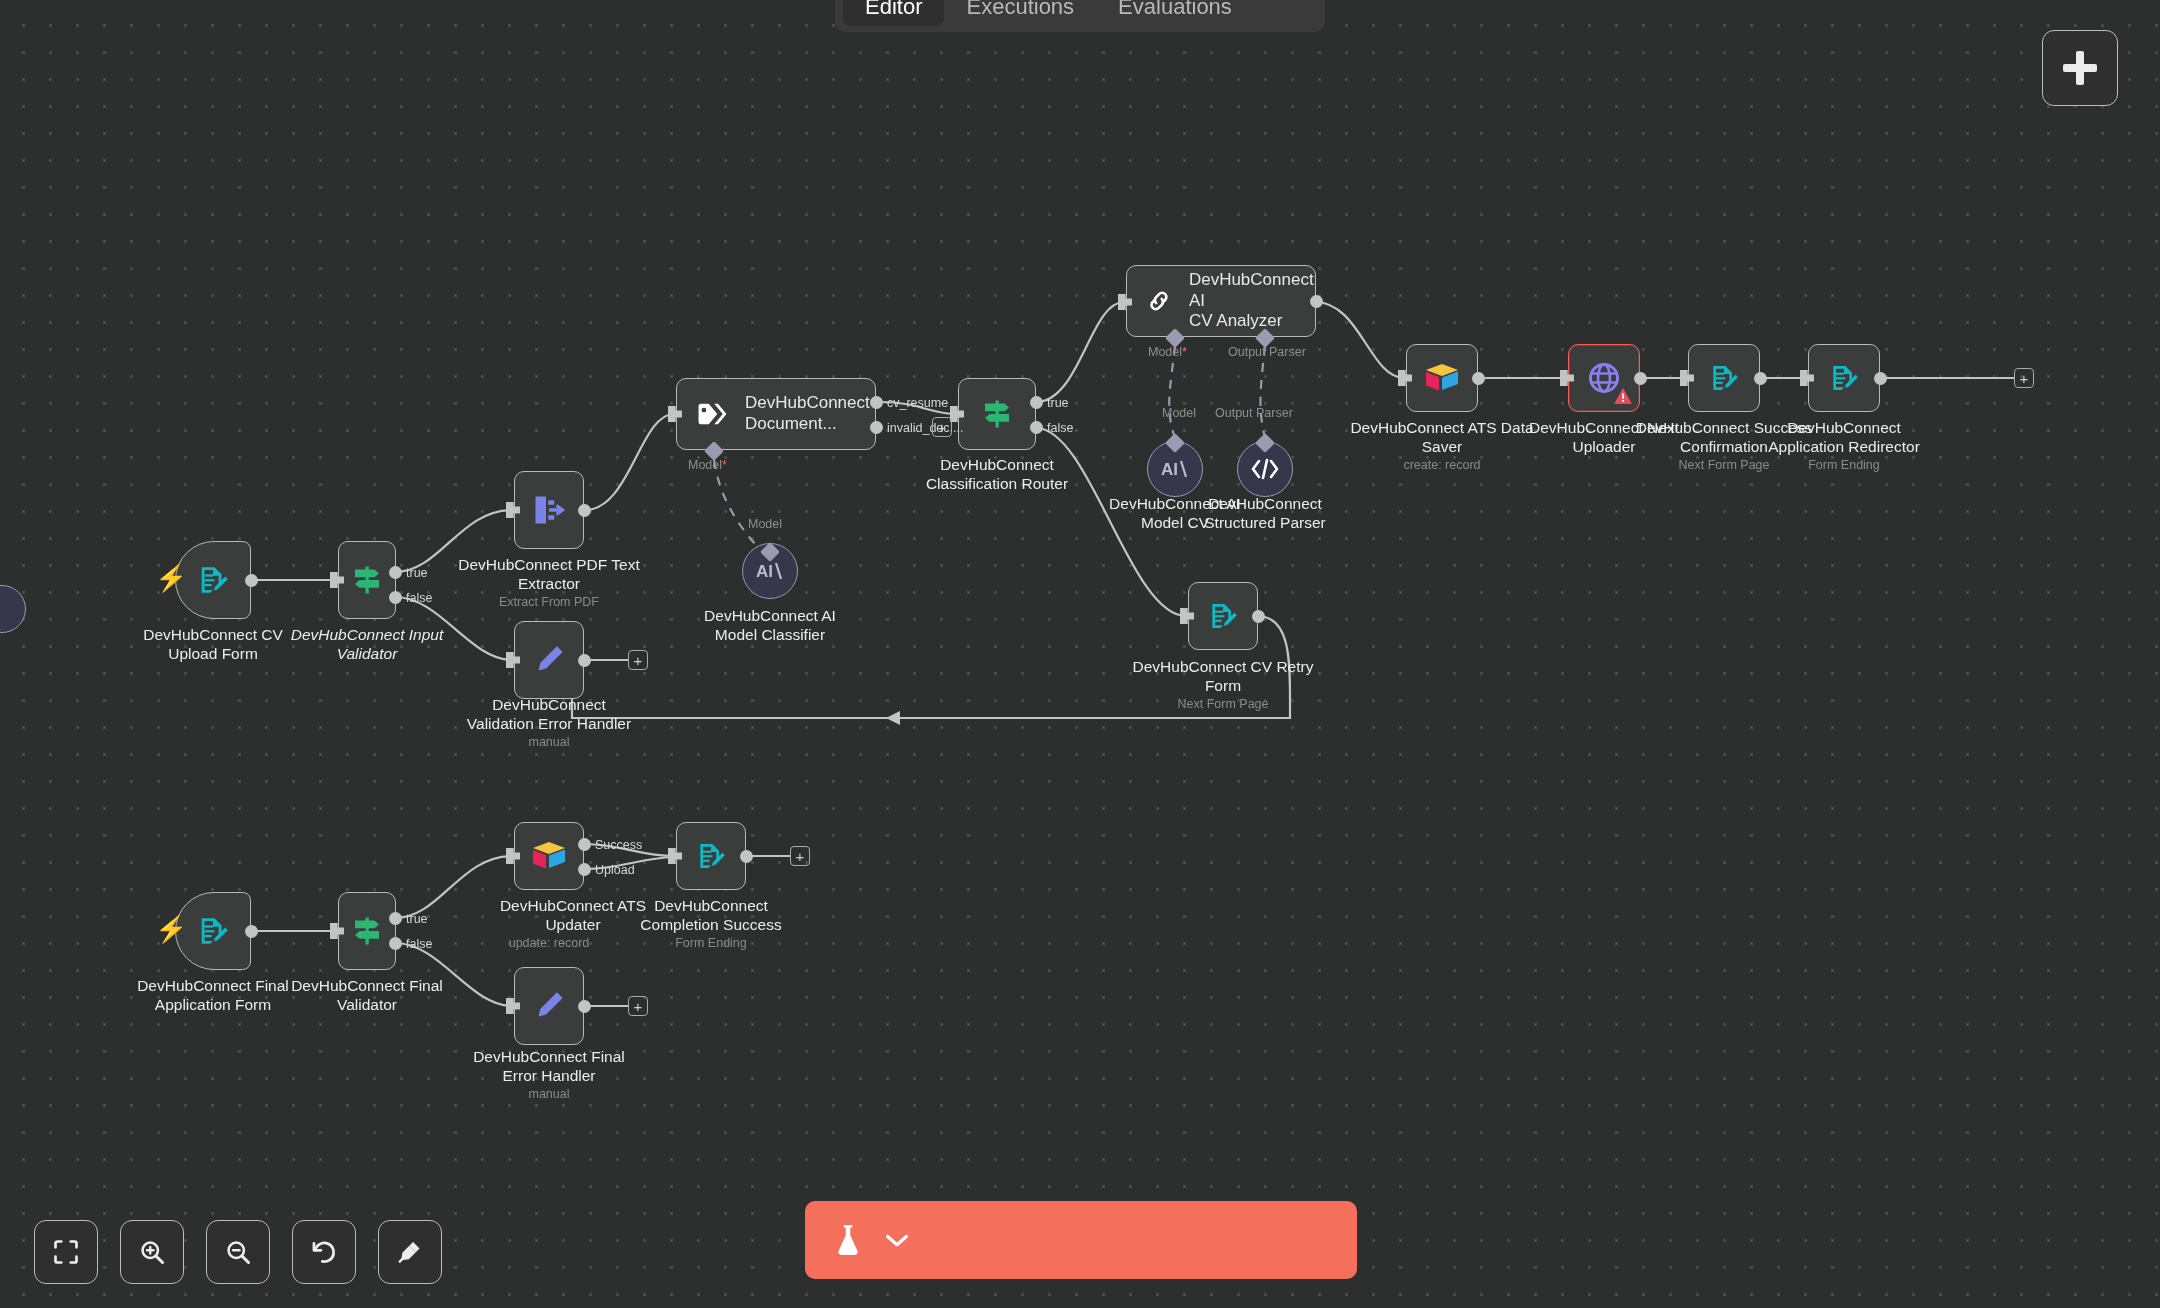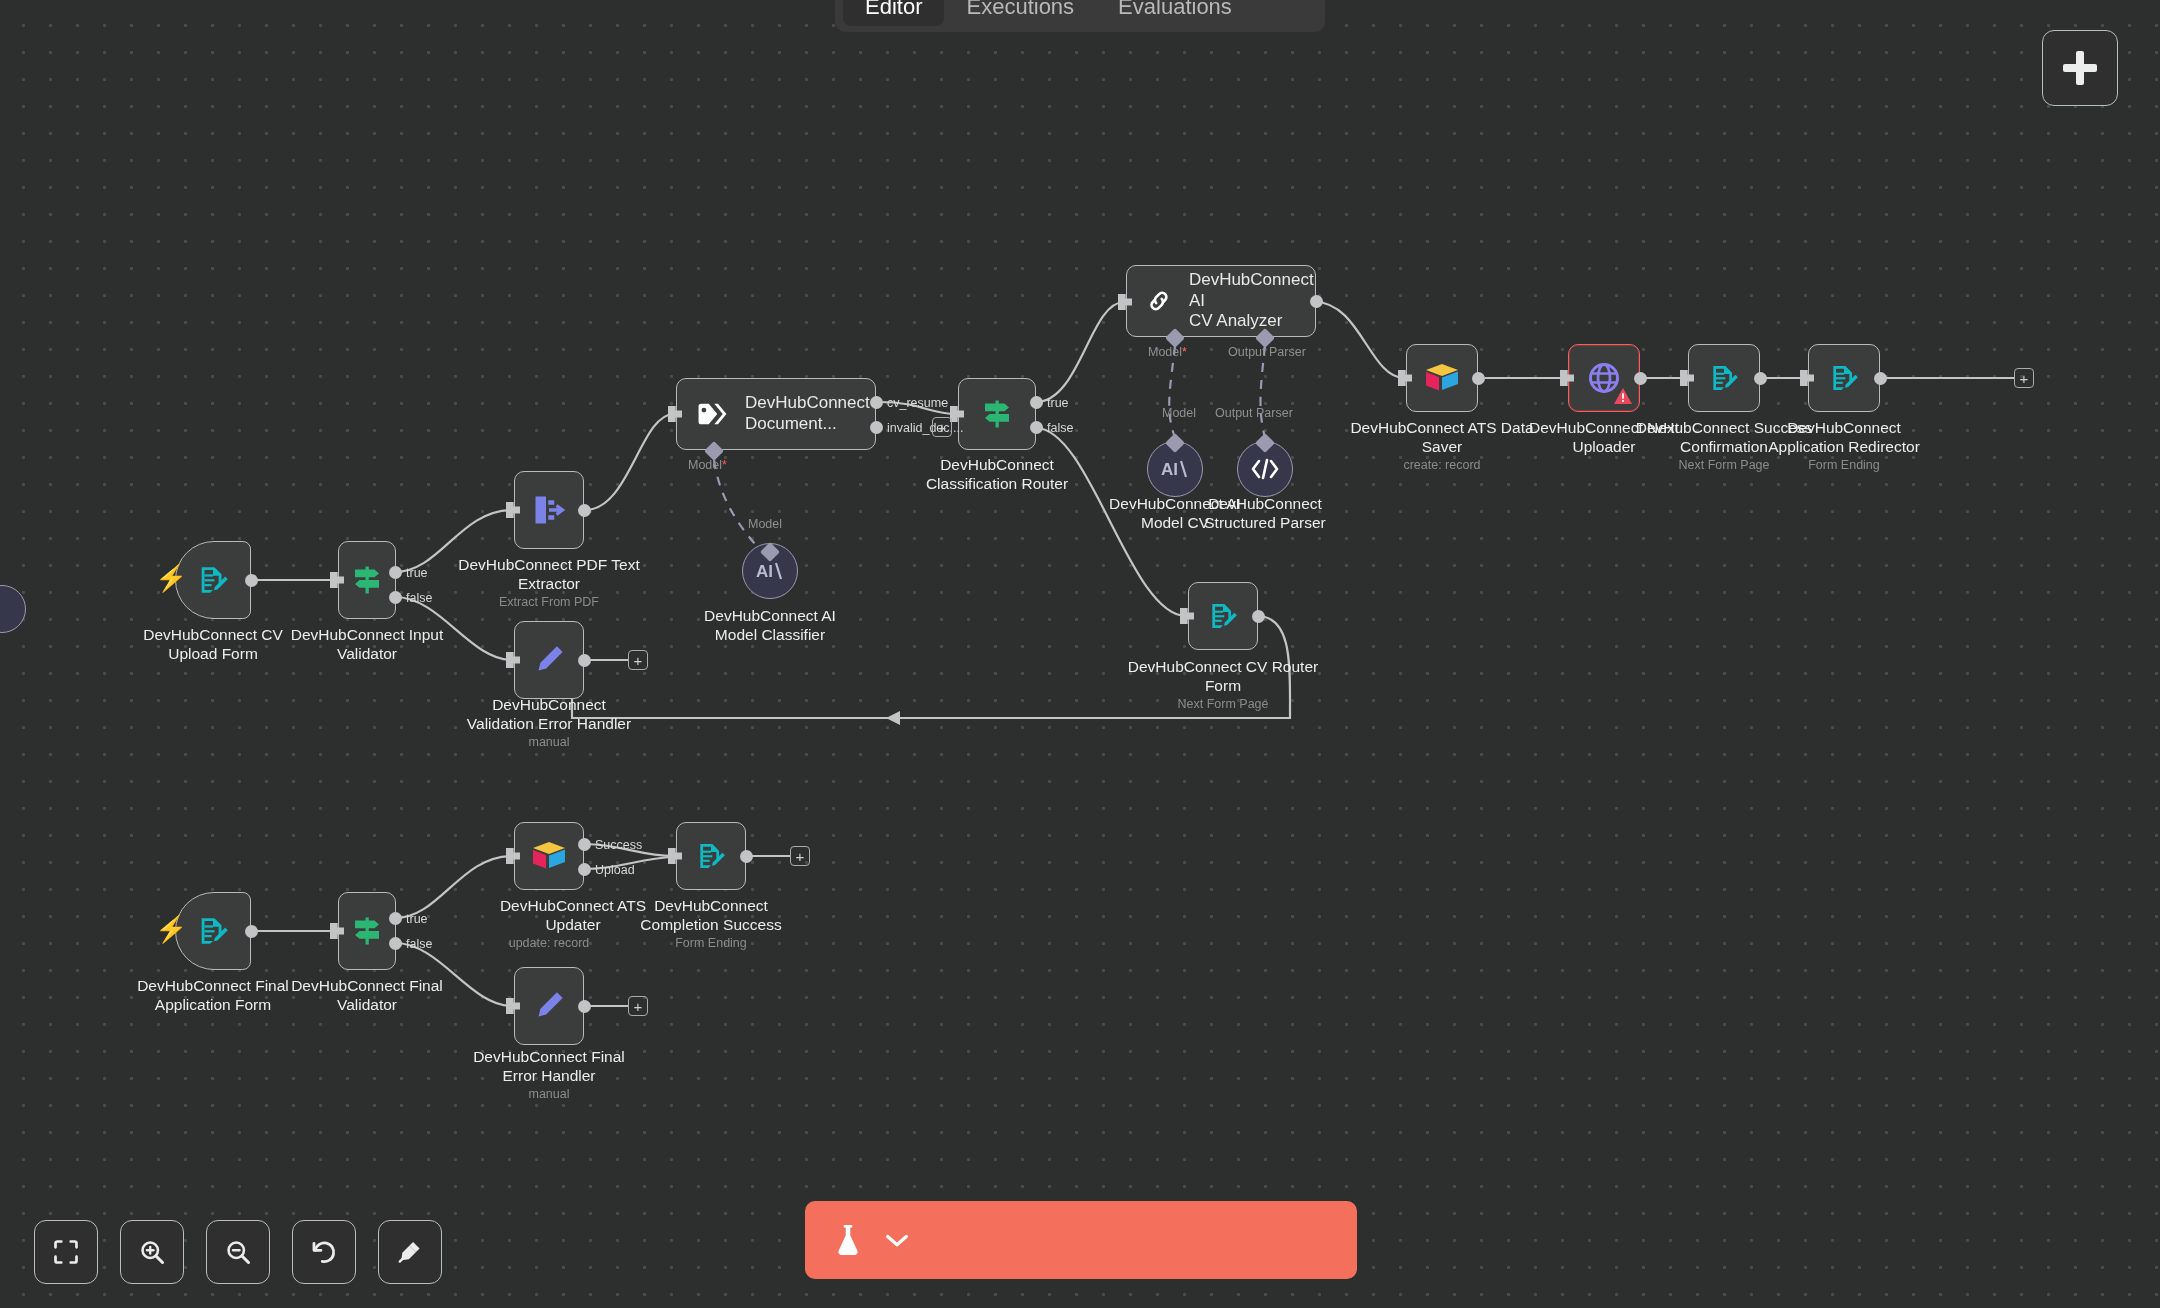--- a/index.html
+++ b/index.html
@@ -248,21 +248,21 @@
       <svg width="36" height="36" viewBox="0 0 24 24">
         <rect x="11" y="3" width="2.2" height="18" fill="#2bb673"></rect>
         <path d="M4 5h13l3 2.6-3 2.6H4z" fill="#2bb673"></path>
         <path d="M20 12H7l-3 2.6 3 2.6h13z" fill="#2bb673"></path>
       </svg>
     </div>
     <div class="dot" style="left:389px; top:566px;"></div>
     <div class="portlabel" style="left:406px; top:566px;">true</div>
     <div class="dot" style="left:389px; top:591px;"></div>
     <div class="portlabel" style="left:406px; top:591px;">false</div>
-    <div class="node-caption" style="left:230px; top:626px; width:274px;">DevHubConnect Input
+    <div class="node-caption" style="left:230px; top:626px; width:274px;font-style:italic;">DevHubConnect Input
 Validator</div>
 
     <div class="inarrow" style="left:506px; top:502px;"></div>
     <div class="node" style="left:514px; top:471px; width:70px; height:78px;">
       <svg width="36" height="36" viewBox="0 0 24 24">
         <path d="M3 3h7v18H3z" fill="#7b83e8"></path>
         <path d="M11.5 5.5h4v3h-4z" fill="#7b83e8"></path>
         <path d="M11.5 15.5h4v3h-4z" fill="#7b83e8"></path>
         <path d="M12 12h7M17 9l4 3-4 3" stroke="#7b83e8" stroke-width="2.2" fill="none"></path>
       </svg>
@@ -431,21 +431,21 @@
     <div class="node" style="left:1188px; top:582px; width:70px; height:68px;">
       <svg width="32" height="32" viewBox="0 0 24 24">
         <path d="M4 3h9l5 5v6.5l-2 2V9h-4V5H6v14h6l-2 2H4z" fill="#0fb9c4"></path>
         <rect x="6" y="8" width="6" height="1.6" fill="#0fb9c4"></rect>
         <rect x="6" y="11.4" width="7" height="1.6" fill="#0fb9c4"></rect>
         <rect x="6" y="14.8" width="5" height="1.6" fill="#0fb9c4"></rect>
         <path d="M20.6 9.6l1.8 1.8-7.3 7.3-2.4.6.6-2.4z" fill="#0fb9c4"></path>
       </svg>
     </div>
     <div class="dot" style="left:1252px; top:610px;"></div>
-    <div class="node-caption" style="left:1086px; top:658px; width:274px;">DevHubConnect CV Router
+    <div class="node-caption" style="left:1086px; top:658px; width:274px;">DevHubConnect CV Retry
 Form</div>
     <div class="node-sub" style="left:1086px; top:697px; width:274px;">Next Form Page</div>
 
     <div class="bolt" style="left:155px; top:916px;">⚡</div>
     <div class="node trigger" style="left:175px; top:892px; width:76px; height:78px;">
       <svg width="34" height="34" viewBox="0 0 24 24">
         <path d="M4 3h9l5 5v6.5l-2 2V9h-4V5H6v14h6l-2 2H4z" fill="#0fb9c4"></path>
         <rect x="6" y="8" width="6" height="1.6" fill="#0fb9c4"></rect>
         <rect x="6" y="11.4" width="7" height="1.6" fill="#0fb9c4"></rect>
         <rect x="6" y="14.8" width="5" height="1.6" fill="#0fb9c4"></rect>

